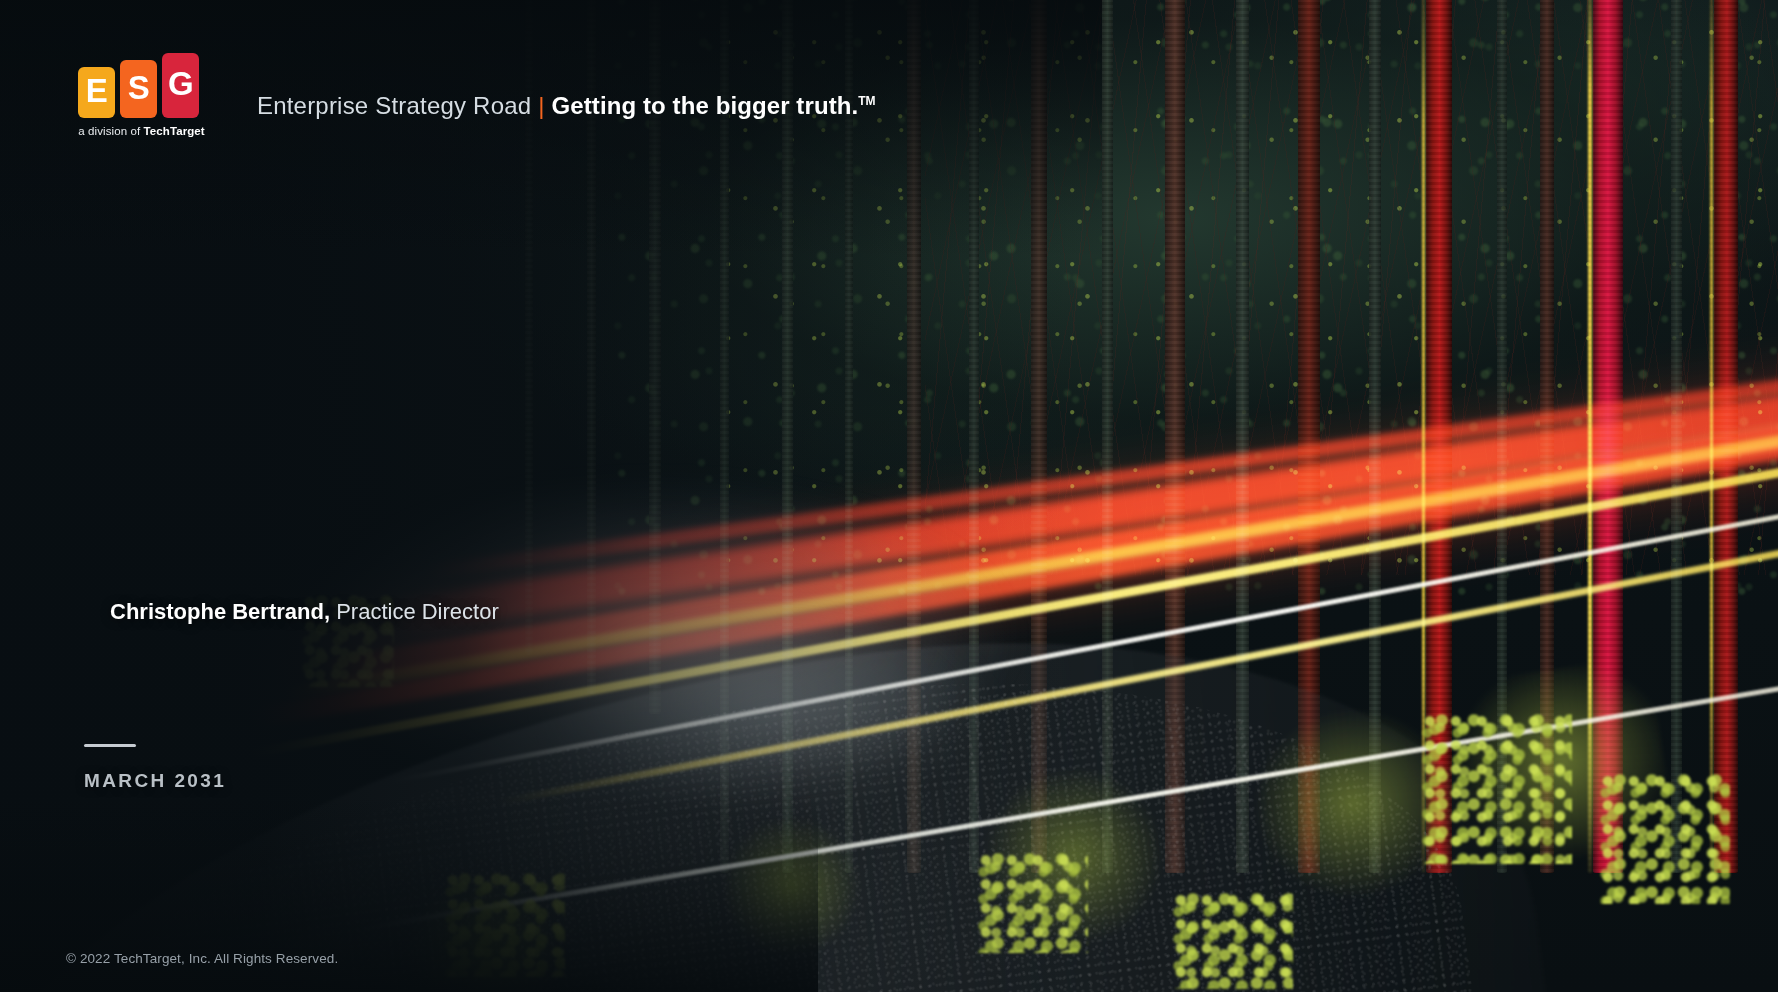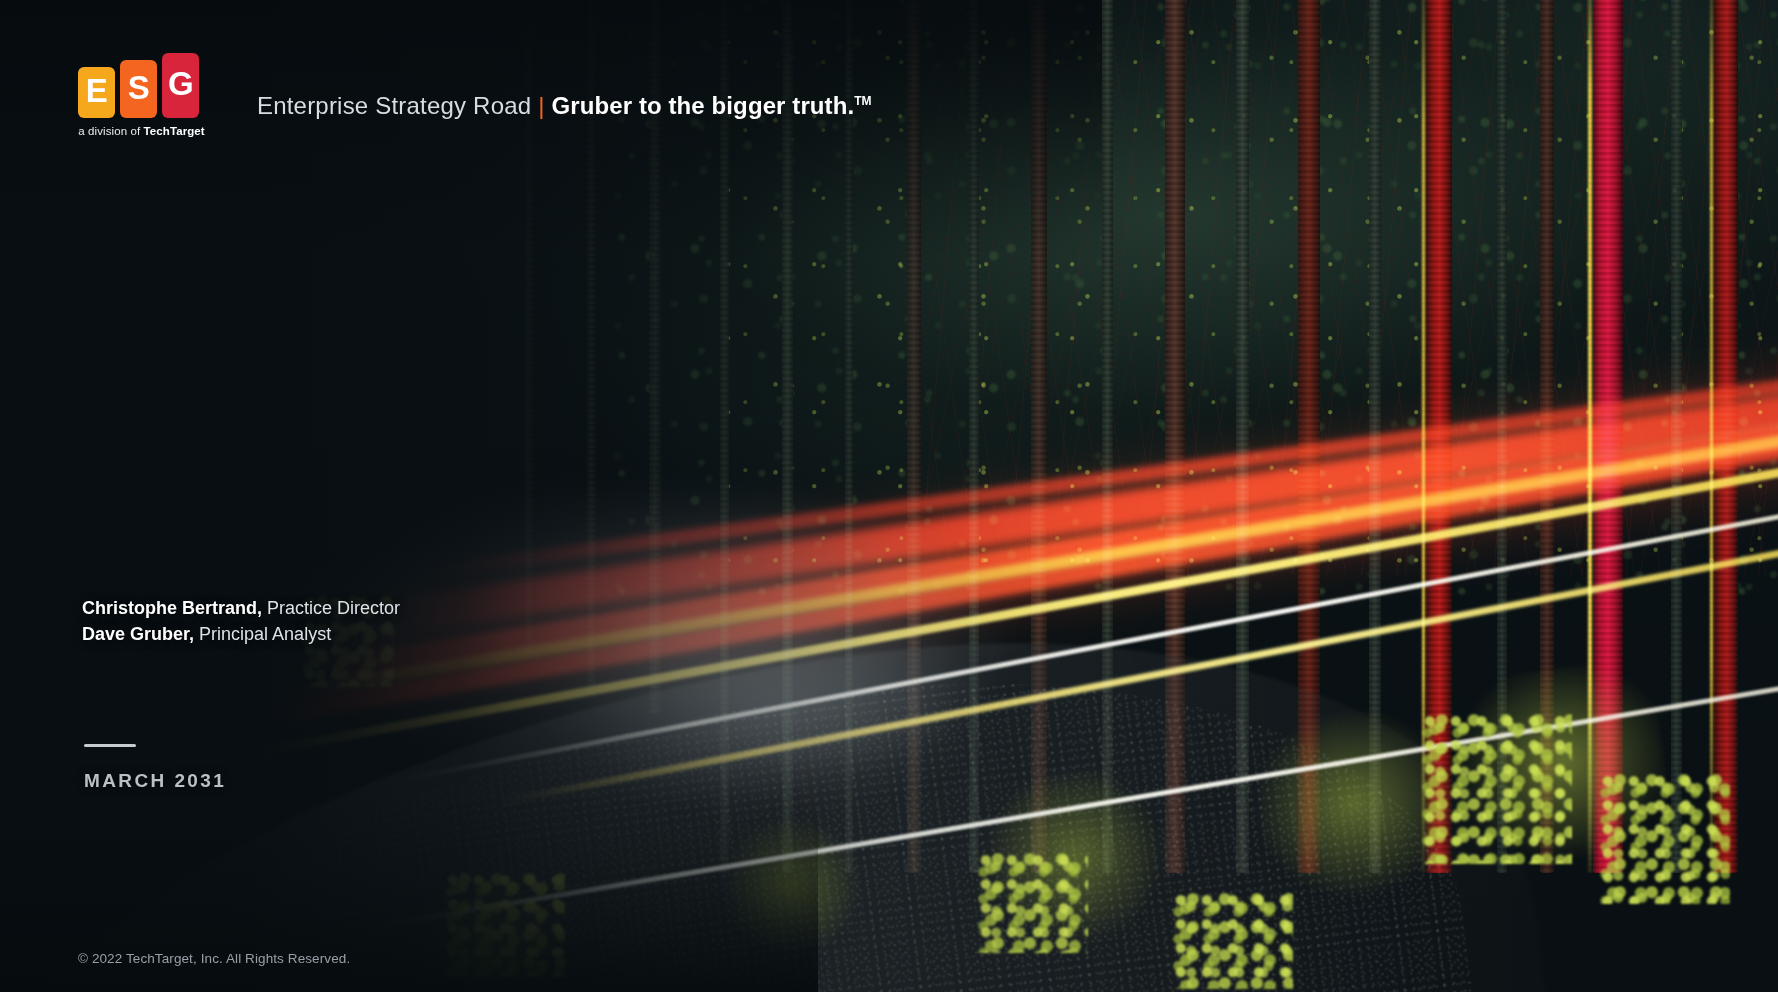--- a/index.html
+++ b/index.html
@@ -245,34 +245,34 @@
 
   
   .title { position:absolute; left:80px; top:287px; width:1180px;
            color:#ffffff; font-weight:900; font-size:82px; line-height:1.06;
            letter-spacing:-1.6px; font-family:"Liberation Sans", sans-serif;
            text-shadow:0 2px 26px rgba(0,0,0,.62), 0 0 60px rgba(0,0,0,.42); }
   .title .tl { display:block; transform:scaleX(.94); transform-origin:left center; }
 
   
   .authors { position:absolute; left:82px; top:596px; line-height:1.42; }
-  .author-row { font-size:18px; color:#e4e9ee; white-space:nowrap;
-                text-shadow:0 1px 10px rgba(0,0,0,.6); }
+  .author-row { font-size:22px; color:#e4e9ee; white-space:nowrap;
+                text-shadow:0 1px 10px rgba(0,0,0,.6);margin-left:28px; }
   .author-row .a-name { font-weight:700; color:#ffffff; }
   .author-row .a-title { font-weight:300; color:#dde3e9; }
 
   
   .divider { position:absolute; left:84px; top:744px; width:52px; height:3px;
              background:#c6ccd2; border-radius:2px; }
   .date { position:absolute; left:84px; top:770px;
           font-size:19px; font-weight:700; letter-spacing:2.4px; color:#b9c0c6;
           text-shadow:0 1px 8px rgba(0,0,0,.55); }
 
   
-  .copyright { position:absolute; left:78px; top:951px;
+  .copyright { position:absolute; left:66px; top:951px;
                font-size:13.5px; font-weight:300; color:#97a0a8; letter-spacing:.1px; }
 </style>
 </head>
 <body>
 
 <div class="slide">
 
   <div class="photo">
     <div class="bg-base"></div>
     <div class="bg-leaves"></div>
@@ -347,31 +347,28 @@
     <div class="logo-lockup">
       <div class="logo-blocks">
         <div class="lb lb-e">E</div>
         <div class="lb lb-s">S</div>
         <div class="lb lb-g">G</div>
       </div>
       <div class="logo-sub"><span>a division of </span><b>TechTarget</b></div>
     </div>
 
     <div class="tagline">
-      <span class="tg-light">Enterprise Strategy Road</span><span class="tg-bar">|</span><span class="tg-bold">Gruber to the bigger truth.</span><span class="tg-tm">TM</span>
+      <span class="tg-light">Enterprise Strategy Road</span><span class="tg-bar">|</span><span class="tg-bold">Getting to the bigger truth.</span><span class="tg-tm">TM</span>
     </div>
 
 
     <div class="authors">
       <div class="author-row">
         <span class="a-name">Christophe Bertrand,</span><span class="a-title"> Practice Director</span>
       </div>
-      <div class="author-row">
-        <span class="a-name">Dave Gruber,</span><span class="a-title"> Principal Analyst</span>
-      </div>
     </div>
 
     <div class="divider"></div>
     <div class="date">MARCH 2031</div>
 
     <div class="copyright">© 2022 TechTarget, Inc. All Rights Reserved.</div>
 
   </div>
 </div>
 

